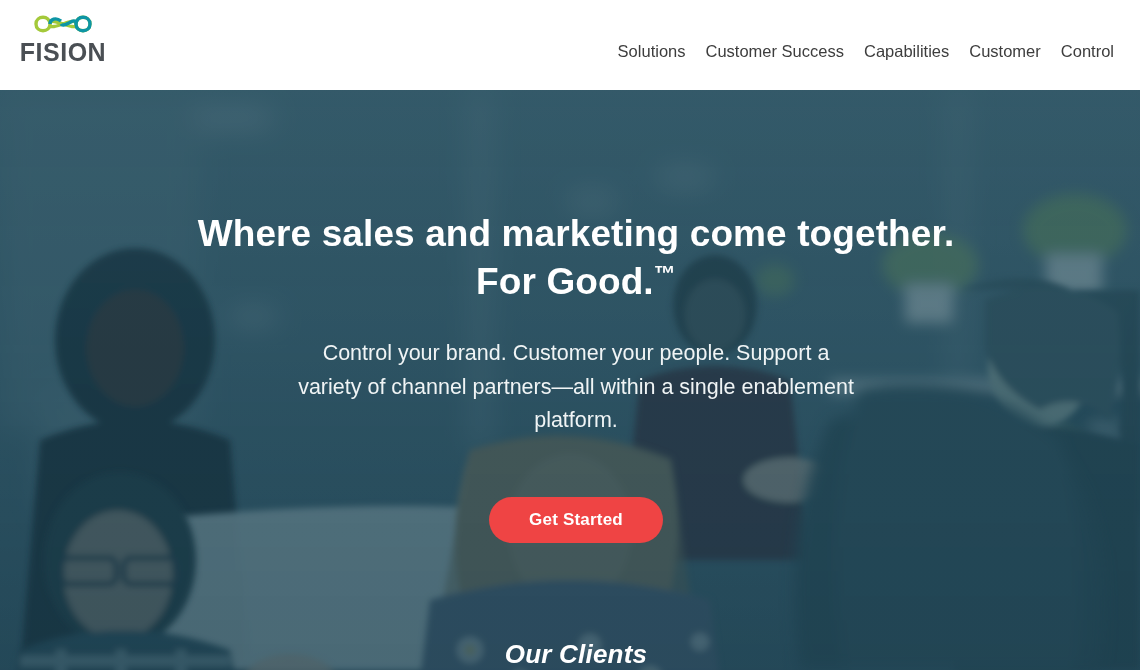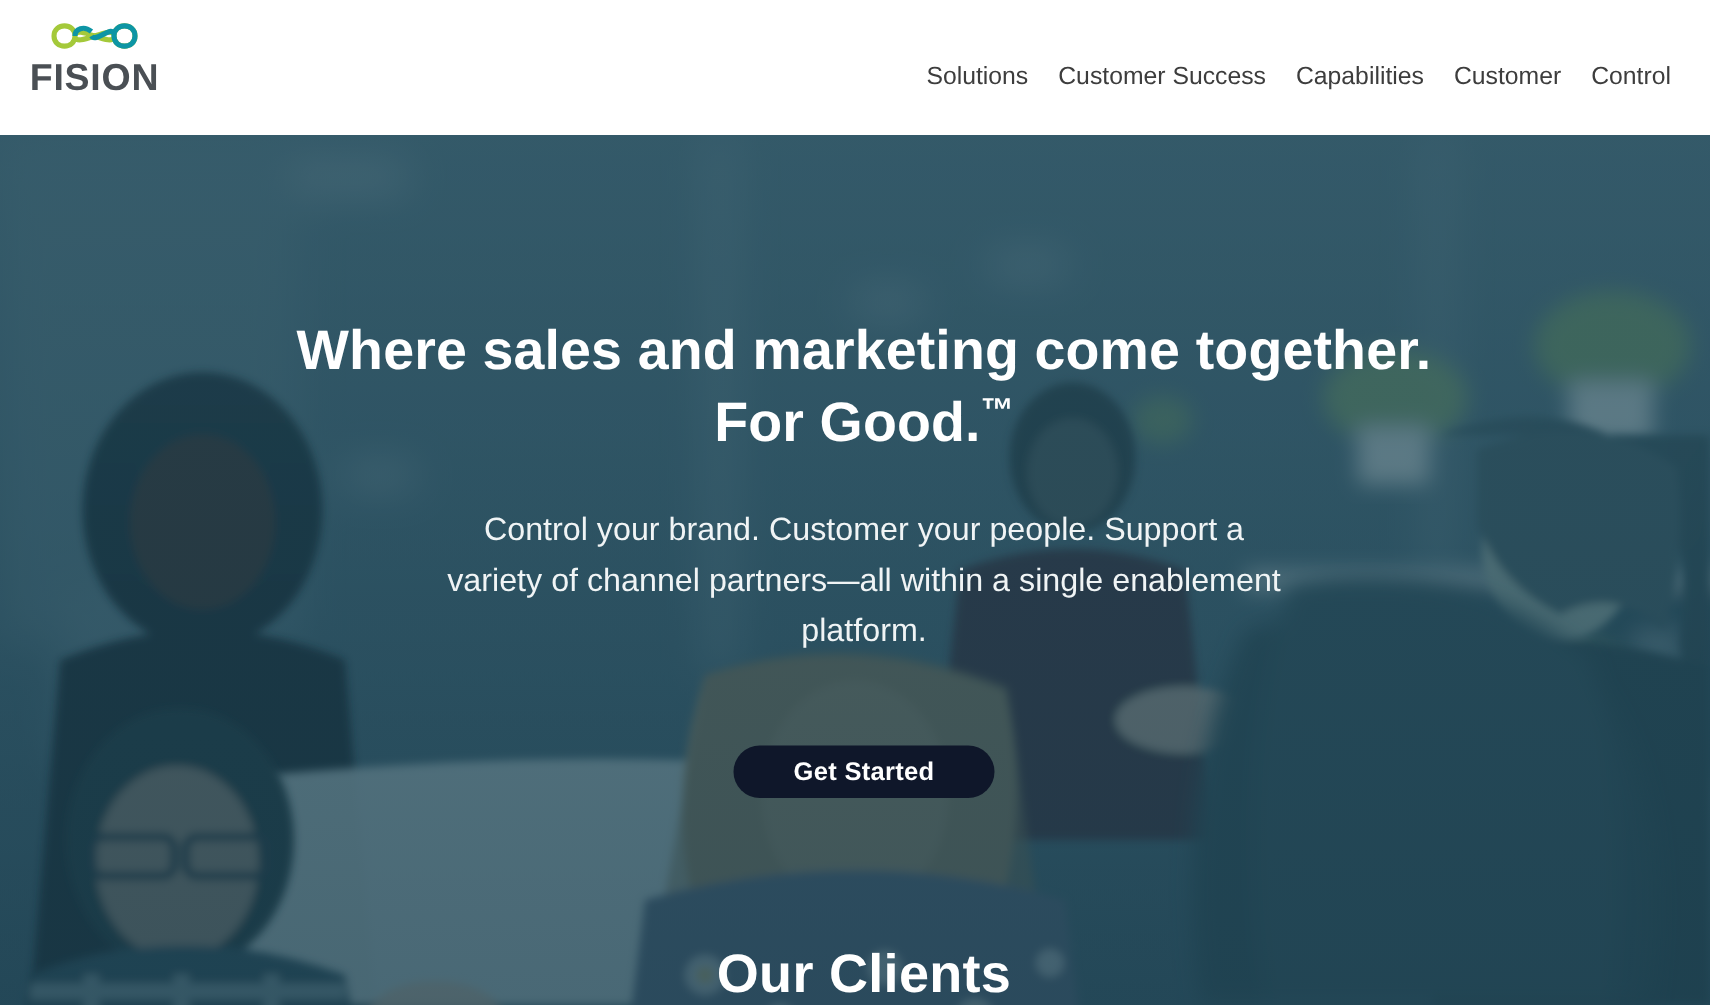--- a/index.html
+++ b/index.html
@@ -91,34 +91,35 @@
     width:570px;
     font-size:21.5px;
     line-height:1.55;
     color:#f0f4f5;
     font-weight:400;
   }
   .cta-button{
     margin-top:60px;
     display:inline-flex; align-items:center; justify-content:center;
     height:53px; padding:0 40px;
-    background:#0f172a;
+    background:#ef4444;
     color:#ffffff;
     font-size:17px; font-weight:bold;
     border:none; border-radius:30px;
     cursor:pointer;
     letter-spacing:0.2px;
   }
 
   .clients-heading{
     margin-top:96px;
-    font-size:36px;
+    font-size:26px;
     font-weight:bold;
     color:#ffffff;
     letter-spacing:0.2px;
+    font-style:italic;
   }
 </style>
 </head>
 <body>
 
 <div class="page">
 
   <header class="site-header">
 
     <a class="brand" href="#">

